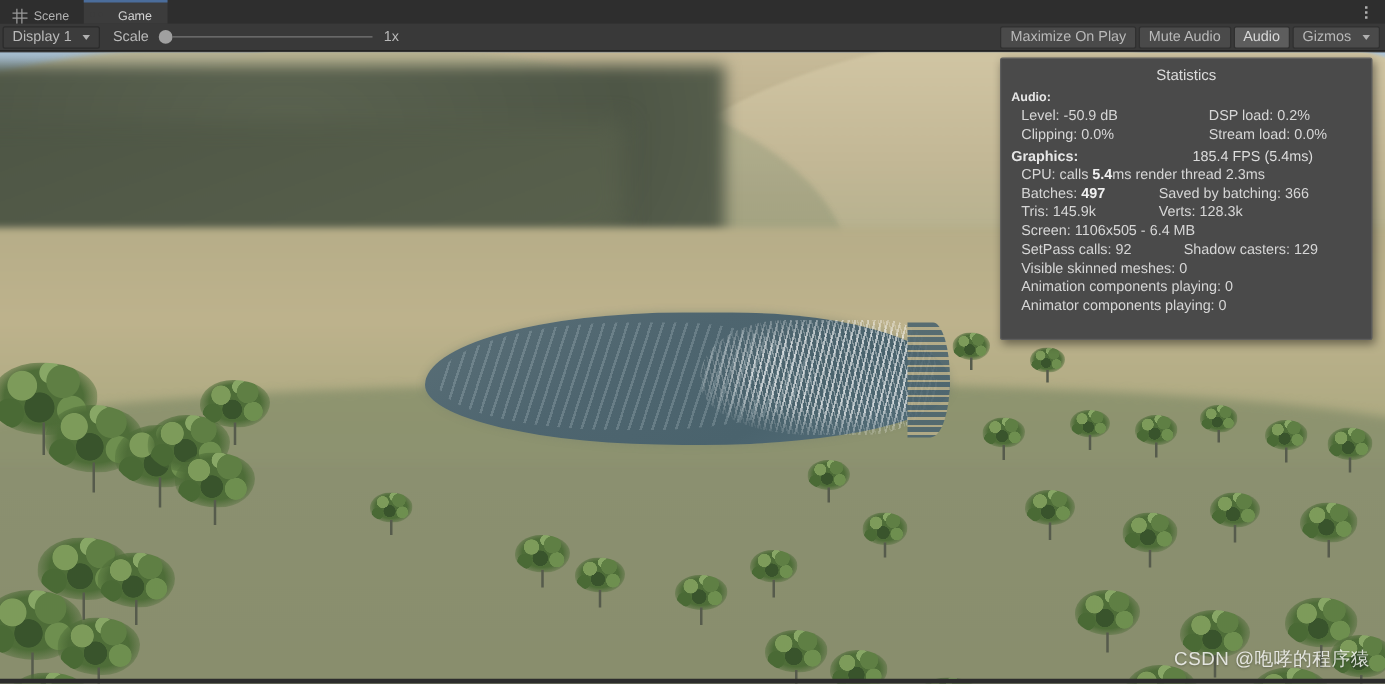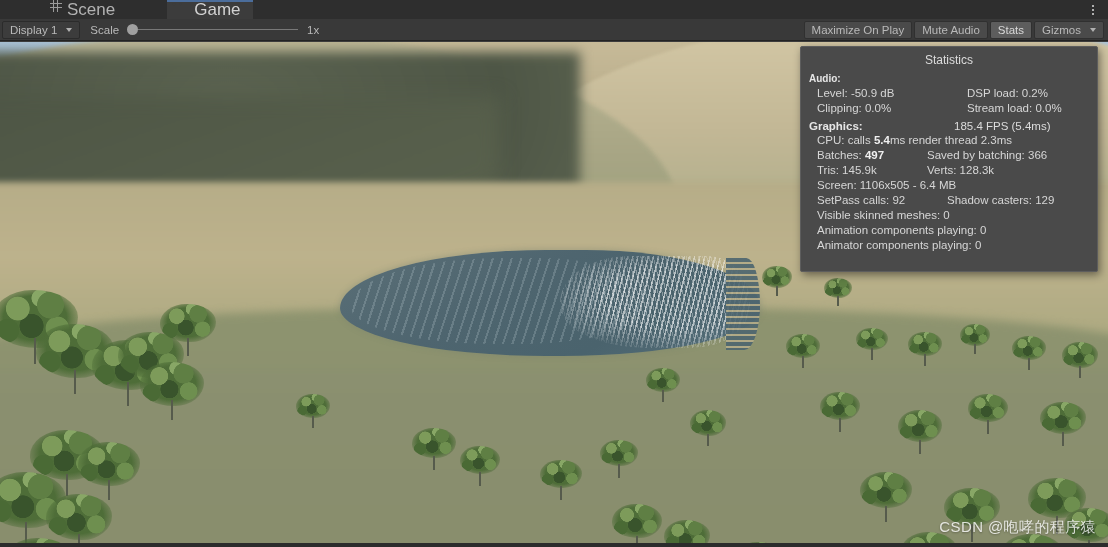--- a/index.html
+++ b/index.html
@@ -4,23 +4,23 @@
 <style>
   * { margin:0; padding:0; box-sizing:border-box; }
   html,body { width:1108px; height:547px; overflow:hidden; background:#383838;
     font-family:"Liberation Sans", sans-serif; }
 
   #app { position:relative; width:1108px; height:547px; background:#3c3c3c; }
 
   
   .tabbar { position:absolute; left:0; top:0; width:1108px; height:19px;
     background:#2e2e2e; display:flex; align-items:flex-end; }
-  .tab { height:19px; display:flex; align-items:flex-start; gap:5px;
-    padding:0 12px 0 10px; font-size:17px; color:#b2b2b2;
-    background:#2e2e2e; position:relative;margin-left:40px; }
+  .tab { height:19px; display:flex; align-items:flex-end; gap:5px;
+    padding:0 12px 0 10px; font-size:10px; color:#b2b2b2;
+    background:#2e2e2e; position:relative; }
   .tab.active { background:#3c3c3c; color:#d2d2d2; }
   .tab.active::before { content:""; position:absolute; left:0; right:0; top:0;
     height:2px; background:#4b6d9b; }
   .tab-ico { width:12px; height:12px; display:inline-block; position:relative; }
 
   .hash-ico::before, .hash-ico::after { content:""; position:absolute;
     background:#9a9a9a; }
   .hash-ico::before { left:0; top:3px; width:12px; height:1px;
     box-shadow:0 4px 0 0 #9a9a9a; }
   .hash-ico::after { left:3px; top:0; width:1px; height:12px;
@@ -195,21 +195,21 @@
     <span class="spacer"></span>
 
     <div class="grp">
       <div class="tb-btn">
         <span>Maximize On Play</span>
       </div>
       <div class="tb-btn">
         <span>Mute Audio</span>
       </div>
       <div class="tb-btn on">
-        <span>Stats</span>
+        <span>Audio</span>
       </div>
       <div class="tb-btn">
         <span>Gizmos</span>
         <span class="caret"></span>
       </div>
     </div>
   </div>
 
   <div class="gameview">
     <div class="sky"></div>

